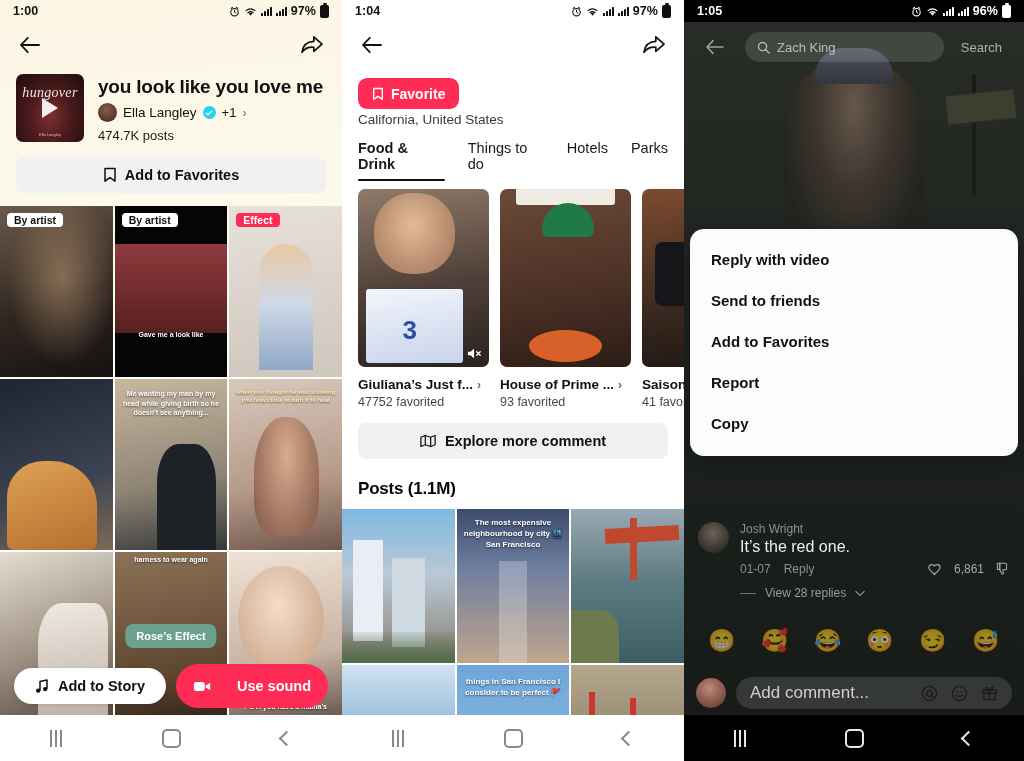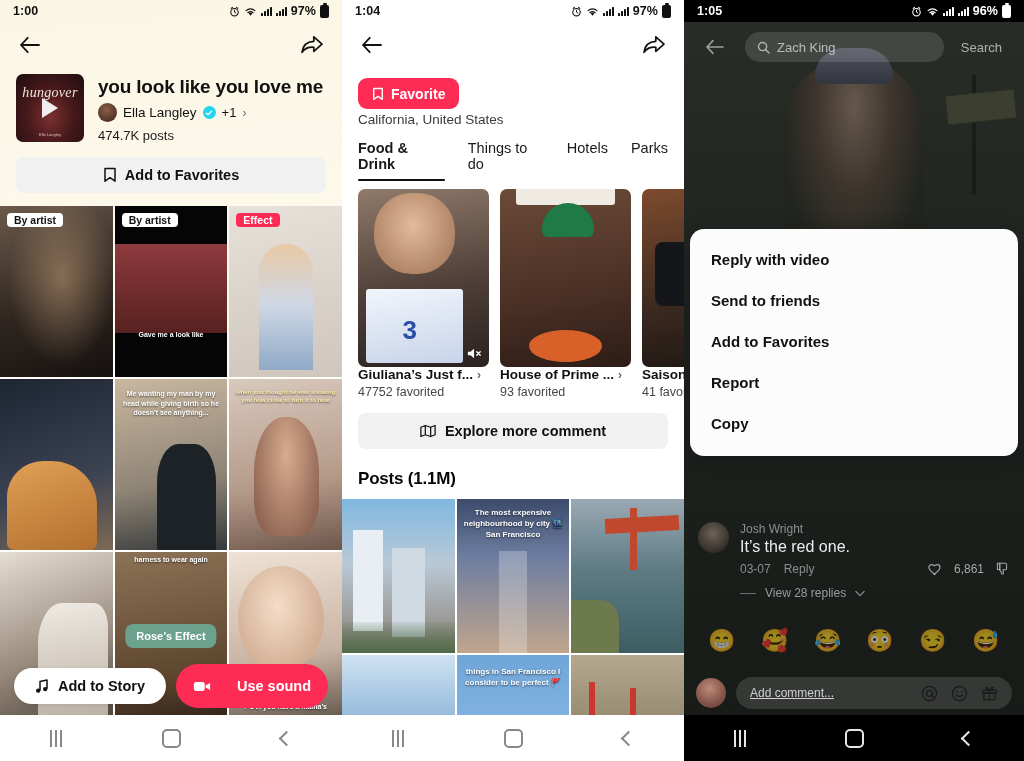--- a/index.html
+++ b/index.html
@@ -137,21 +137,21 @@
   .city-sub { font-size: 13.5px; color: #3a3a3a; padding: 3px 16px 0 16px; }
   .tabs { display: flex; gap: 23px; padding: 13px 16px 0 16px; position: relative; }
   .tab { font-size: 14.5px; color: #1a1a1a; padding-bottom: 9px; cursor: pointer; position: relative; }
   .tab.active { font-weight: 700; }
   .tab.active:after { content:""; position:absolute; left:0; right:0; bottom:0;
                       height: 2.5px; background: #111; border-radius: 2px; }
   .places { display: flex; gap: 11px; padding: 8px 0 0 16px; }
   .place { width: 131px; flex: none; }
   .place-thumb { width: 131px; height: 178px; border-radius: 7px; overflow: hidden; position: relative;
                  background: #3a2d28; }
-  .place-name { display: flex; align-items: flex-end; gap: 4px; margin-top: 0;
+  .place-name { display: flex; align-items: flex-end; gap: 4px; margin-top: 10px;
                 font-size: 13.5px; font-weight: 700; color: #111; white-space: nowrap; }
   .place-fav { font-size: 12.5px; color: #474747; margin-top: 3px; }
   .mute-ico { position: absolute; right: 7px; bottom: 7px; color: #fff; font-size: 13px;
               text-shadow: 0 1px 2px rgba(0,0,0,.5); }
   .explore {
     margin: 14px 16px 0 16px; height: 36px; border-radius: 8px; background: #f1f1f2;
     display: flex; align-items: center; justify-content: center; gap: 9px;
     font-size: 14.5px; font-weight: 600; color: #111; cursor: pointer;
   }
   .posts-head { font-size: 17px; font-weight: 800; color: #060606; padding: 20px 16px 10px 16px;
@@ -220,21 +220,21 @@
   }
   .cbar {
     position: absolute; left: 0; right: 0; top: 672px; z-index: 10; height: 42px;
     display: flex; align-items: center; gap: 10px; padding: 0 12px;
   }
   .cbar-av { width: 30px; height: 30px; border-radius: 50%; flex: none;
              background: radial-gradient(circle at 45% 35%, #c08a78, #5a2f2c); }
   .cbar-input {
     flex: 1; height: 32px; border-radius: 18px; background: rgba(255,255,255,.13);
     display: flex; align-items: center; padding: 0 14px; gap: 14px;
-    font-size: 12px; color: #cfcfcf; text-decoration: underline;
+    font-size: 17px; color: #cfcfcf;
   }
   .cbar-icons { margin-left: auto; display: flex; align-items: center; gap: 13px;
                 font-size: 15px; color: #1b1b1b; }
   .dimv { filter: brightness(.62); }
   svg { display: block; }
 </style>
 </head>
 <body>
 
 <div class="screens">
@@ -624,21 +624,21 @@
       <div class="sheet-item">Report</div>
       <div class="sheet-item">Copy</div>
     </div>
 
     <div class="comment">
       <span class="c-avatar"></span>
       <div class="c-body">
         <div class="c-name">Josh Wright</div>
         <div class="c-text">It’s the red one.</div>
         <div class="c-meta">
-          <span>03-07</span>
+          <span>01-07</span>
           <span>Reply</span>
           <span class="c-likes">
             <span>
               <svg width="14" height="13" viewBox="0 0 16 14">
                   <path d="M8 12.6C3.4 9.4 1 7.3 1 4.7 1 2.8 2.5 1.4 4.4 1.4c1.2 0 2.3.6 3 1.6.6-1 1.7-1.6 3-1.6 1.8 0 3.3 1.4 3.3 3.3 0 2.6-2.4 4.7-7 7.9z" fill="none" stroke="#a8a8a8" stroke-width="1.3" stroke-linejoin="round"></path>
                 </svg>
             </span>
             <span>6,861</span>
             <span>
               <svg width="14" height="14" viewBox="0 0 16 16">

